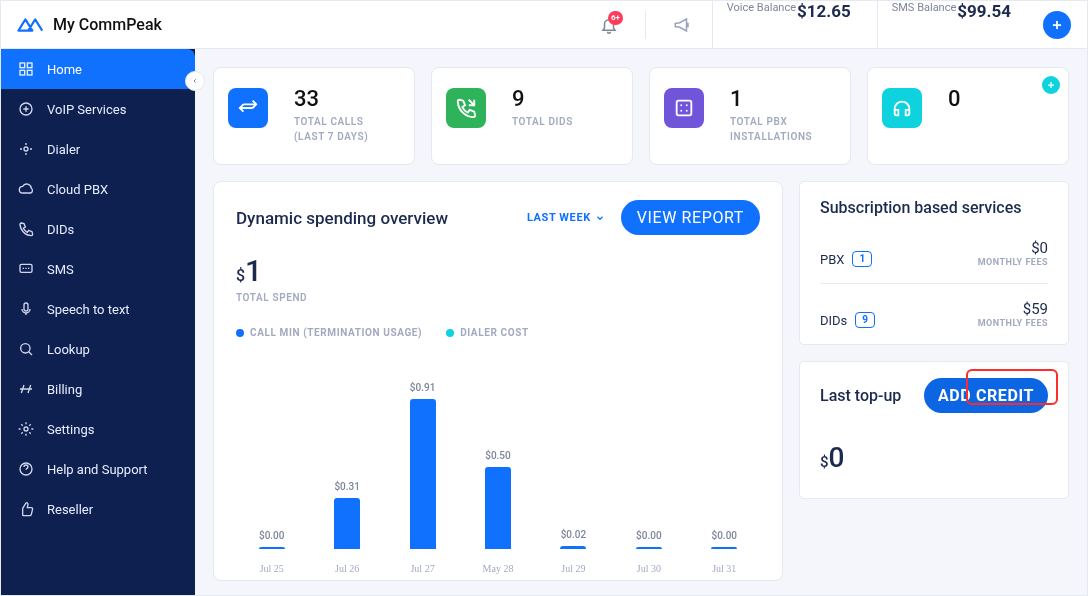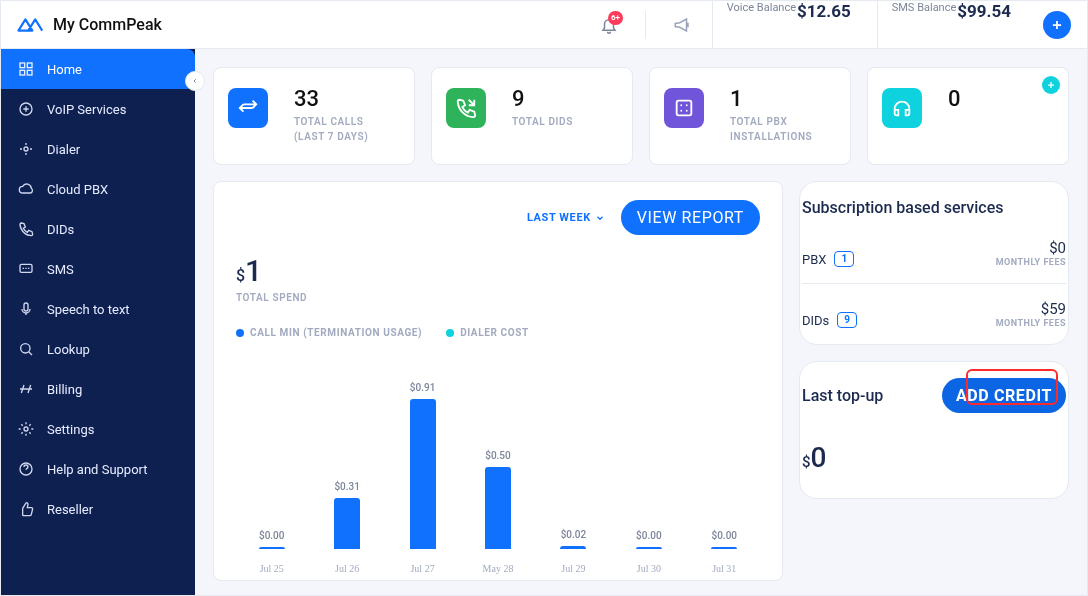--- a/index.html
+++ b/index.html
@@ -60,21 +60,21 @@
   .total-spend-lbl{font-size:10px;letter-spacing:.6px;color:var(--muted2);font-weight:600;margin-top:4px;}
   .legend{display:flex;gap:24px;margin-top:24px;font-size:10px;font-weight:700;letter-spacing:.6px;color:var(--muted2);}
   .legend .dot{width:8px;height:8px;border-radius:50%;display:inline-block;margin-right:6px;vertical-align:middle;}
   .chart-area{flex:1;display:flex;align-items:flex-end;gap:8px;margin-top:26px;padding:0 2px;}
   .bar-col{flex:1;display:flex;flex-direction:column;align-items:center;gap:6px;}
   .bar-value-label{font-size:10px;color:var(--muted);font-weight:500;}
   .bar{width:26px;border-radius:3px 3px 0 0;background:var(--blue);}
   .bar-x-label{font-size:10px;color:var(--muted2);margin-top:8px;font-family:Liberation Serif, serif;}
   
   .side-col{width:270px;display:flex;flex-direction:column;gap:16px;}
-  .card{background:#fff;border:1px solid var(--line);border-radius:18px;padding:16px 2px;}
+  .card{background:#fff;border:1px solid var(--line);border-radius:5px;padding:16px 20px;}
   .card h3{margin:0 0 6px;font-size:16px;font-weight:500;color:var(--text);}
   .sub-row{display:flex;align-items:flex-end;justify-content:space-between;padding:16px 0;}
   .sub-row + .sub-row{border-top:1px solid var(--line);}
   .sub-name{font-size:13px;color:var(--text);display:flex;align-items:center;gap:8px;}
   .pill{border:1px solid var(--blue);color:var(--blue);font-size:10px;font-weight:700;padding:0 6px;border-radius:4px;line-height:14px;}
   .sub-price{text-align:right;}
   .sub-price .amt{font-size:15px;color:var(--text);}
   .sub-price .mf{font-size:9px;color:var(--muted2);letter-spacing:.5px;font-weight:700;}
   .topup-head{display:flex;align-items:center;justify-content:space-between;}
   .add-credit{background:var(--blue-dark);color:#fff;border:0;border-radius:18px;padding:8px 14px;font-size:16px;font-weight:700;letter-spacing:.6px;cursor:pointer;}
@@ -293,20 +293,21 @@
           <div>
             <div class="stat-num">0</div>
           </div>
         </div>
       </div>
 
     <div class="panels">
 
       <div class="chart-panel">
         <div class="chart-head">
+          <span class="chart-title">Dynamic spending overview</span>
           <button class="period-btn">
             <span>LAST WEEK</span>
             <svg width="10" height="10" viewBox="0 0 24 24" fill="none" stroke="#1071ff" stroke-width="3">
                 <path d="M6 9l6 6 6-6"></path>
               </svg>
           </button>
           <button class="view-report">VIEW REPORT</button>
         </div>
         <div class="total-spend-val"><span class="dollar">$</span><span>1</span></div>
         <div class="total-spend-lbl">TOTAL SPEND</div>

